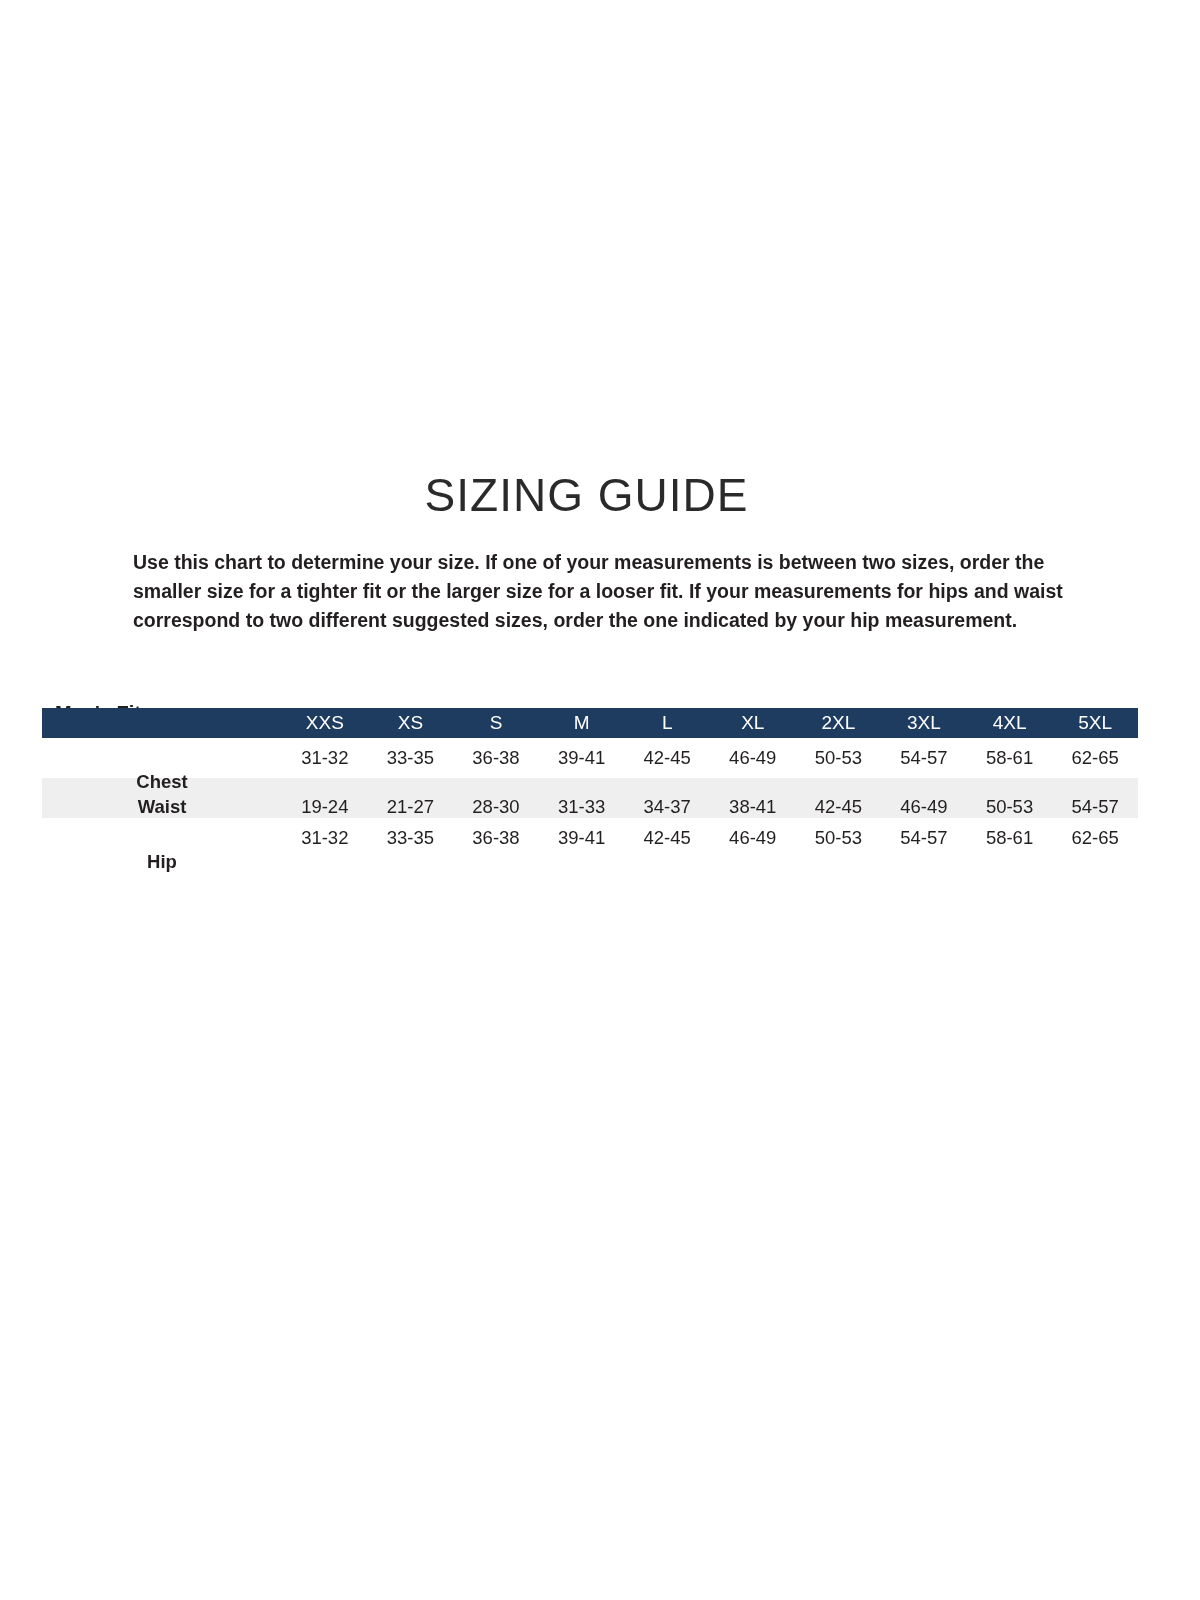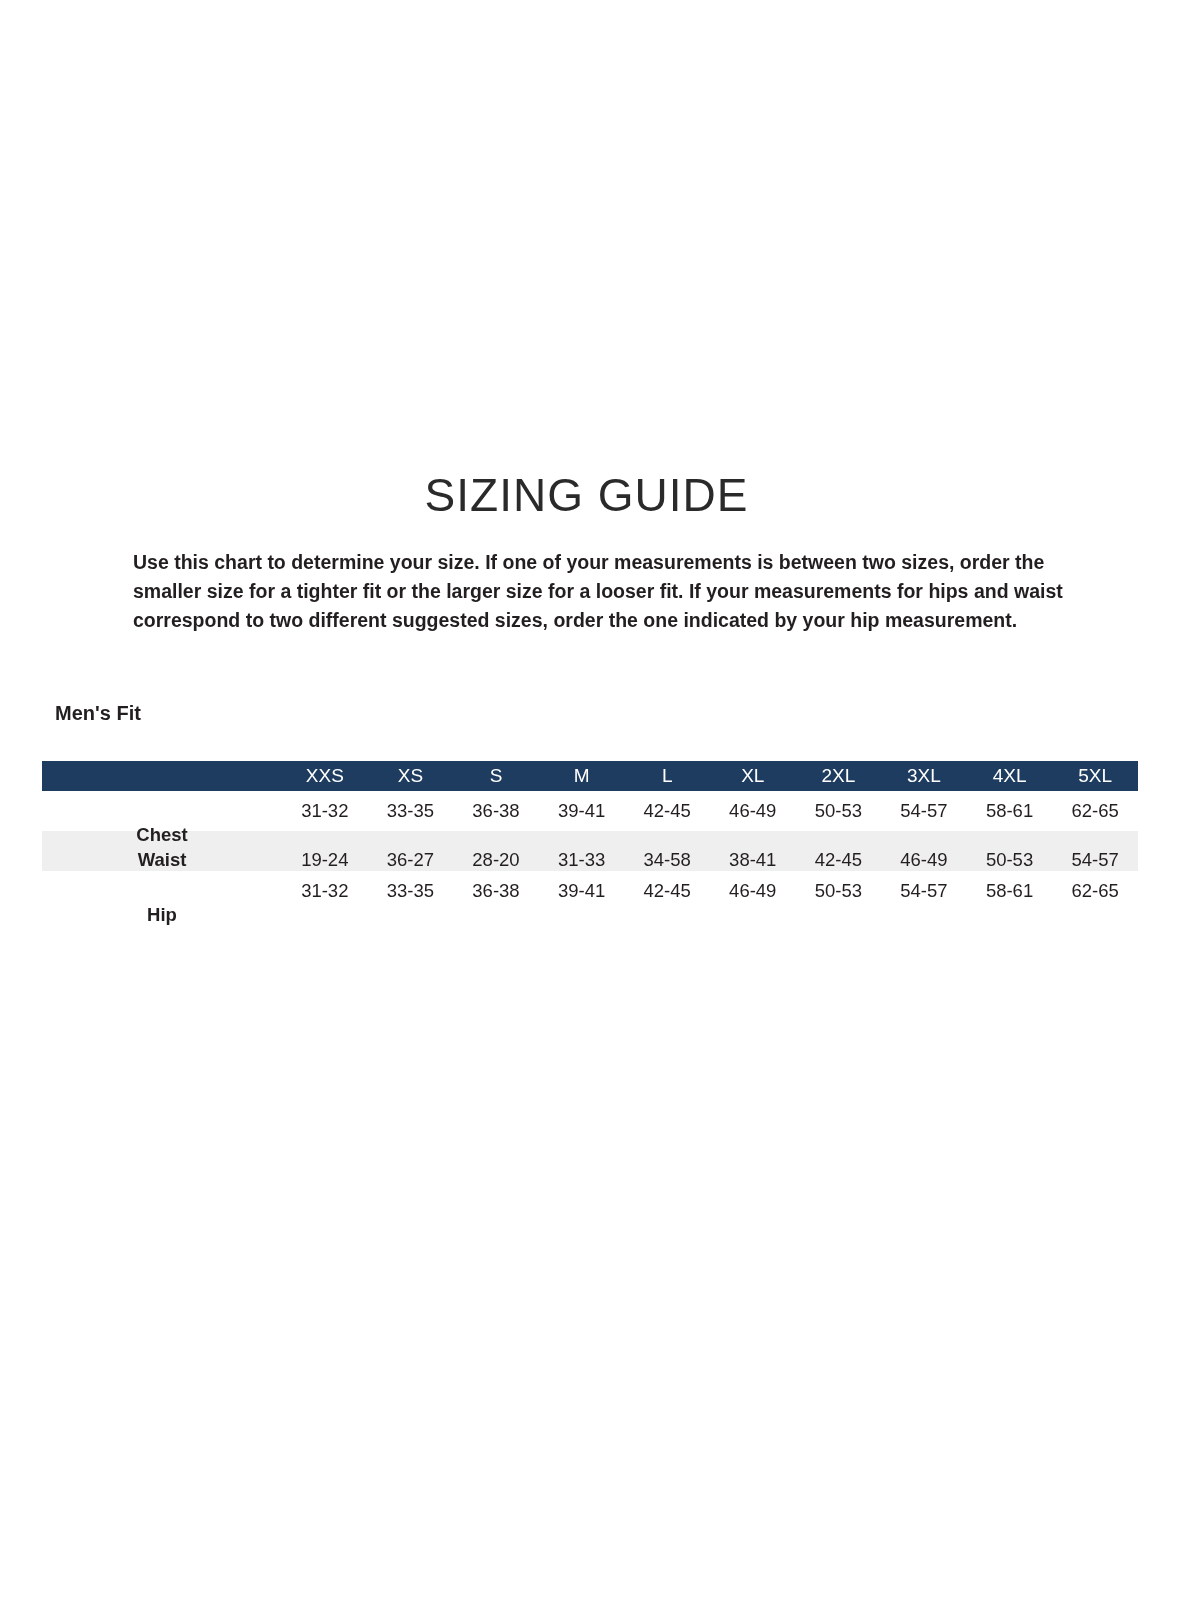--- a/index.html
+++ b/index.html
@@ -42,21 +42,21 @@
     position: absolute;
     top: 690px;
     left: 55px;
     font-size: 20px;
     font-weight: bold;
     color: #231f20;
     margin-top: 12px;
   }
   .size-table {
     position: absolute;
-    top: 761px;
+    top: 708px;
     left: 42px;
     width: 1096px;
   }
   .trow {
     display: flex;
     align-items: center;
   }
   .trow.header {
     background: var(--header-bg, #1e3c5f);
     color: #ffffff;
@@ -117,24 +117,24 @@
         <div class="tcell">42-45</div>
         <div class="tcell">46-49</div>
         <div class="tcell">50-53</div>
         <div class="tcell">54-57</div>
         <div class="tcell">58-61</div>
         <div class="tcell">62-65</div>
       </div>
       <div class="trow data alt">
         <div class="tlabel">Waist</div>
         <div class="tcell">19-24</div>
-        <div class="tcell">36-27</div>
-        <div class="tcell">28-20</div>
+        <div class="tcell">21-27</div>
+        <div class="tcell">28-30</div>
         <div class="tcell">31-33</div>
-        <div class="tcell">34-58</div>
+        <div class="tcell">34-37</div>
         <div class="tcell">38-41</div>
         <div class="tcell">42-45</div>
         <div class="tcell">46-49</div>
         <div class="tcell">50-53</div>
         <div class="tcell">54-57</div>
       </div>
       <div class="trow data">
         <div class="tlabel">Hip</div>
         <div class="tcell">31-32</div>
         <div class="tcell">33-35</div>

